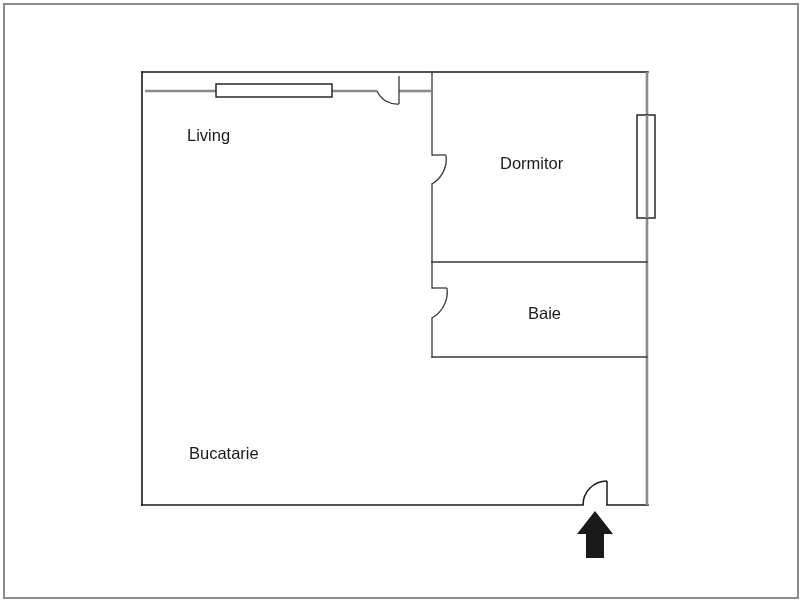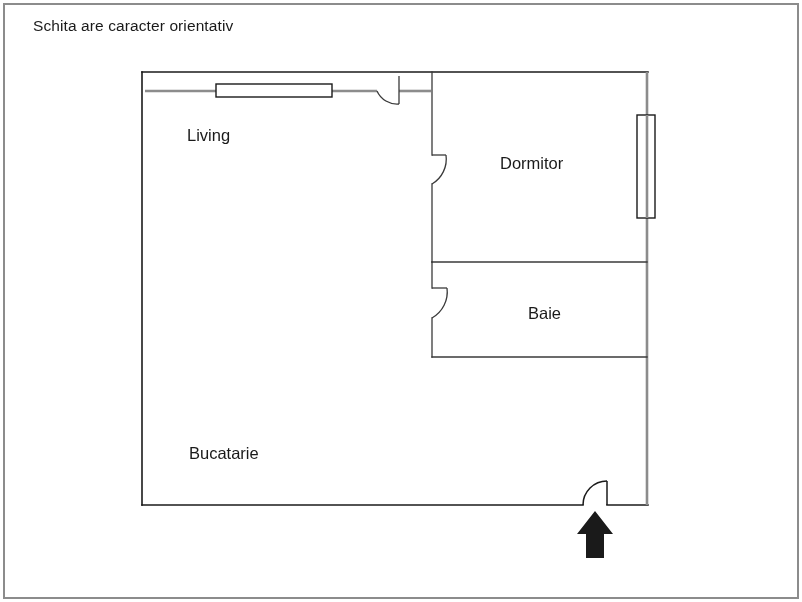--- a/index.html
+++ b/index.html
@@ -50,21 +50,20 @@
     fill: #1a1a1a;
   }
 </style>
 </head>
 <body>
 
 <div id="page">
 
   <div id="page-border"></div>
 
-  <div id="plan-title">Schita are caracter orientativ</div>
 
   <svg id="floorplan-svg" viewBox="0 0 802 602">
 
     <g stroke="#1a1a1a" stroke-width="1.6" fill="none" stroke-linecap="square">
 
       <line x1="142" y1="72" x2="648" y2="72"></line>
 
       <line x1="142" y1="72" x2="142" y2="505"></line>
 
       <line x1="142" y1="505" x2="583" y2="505"></line>

